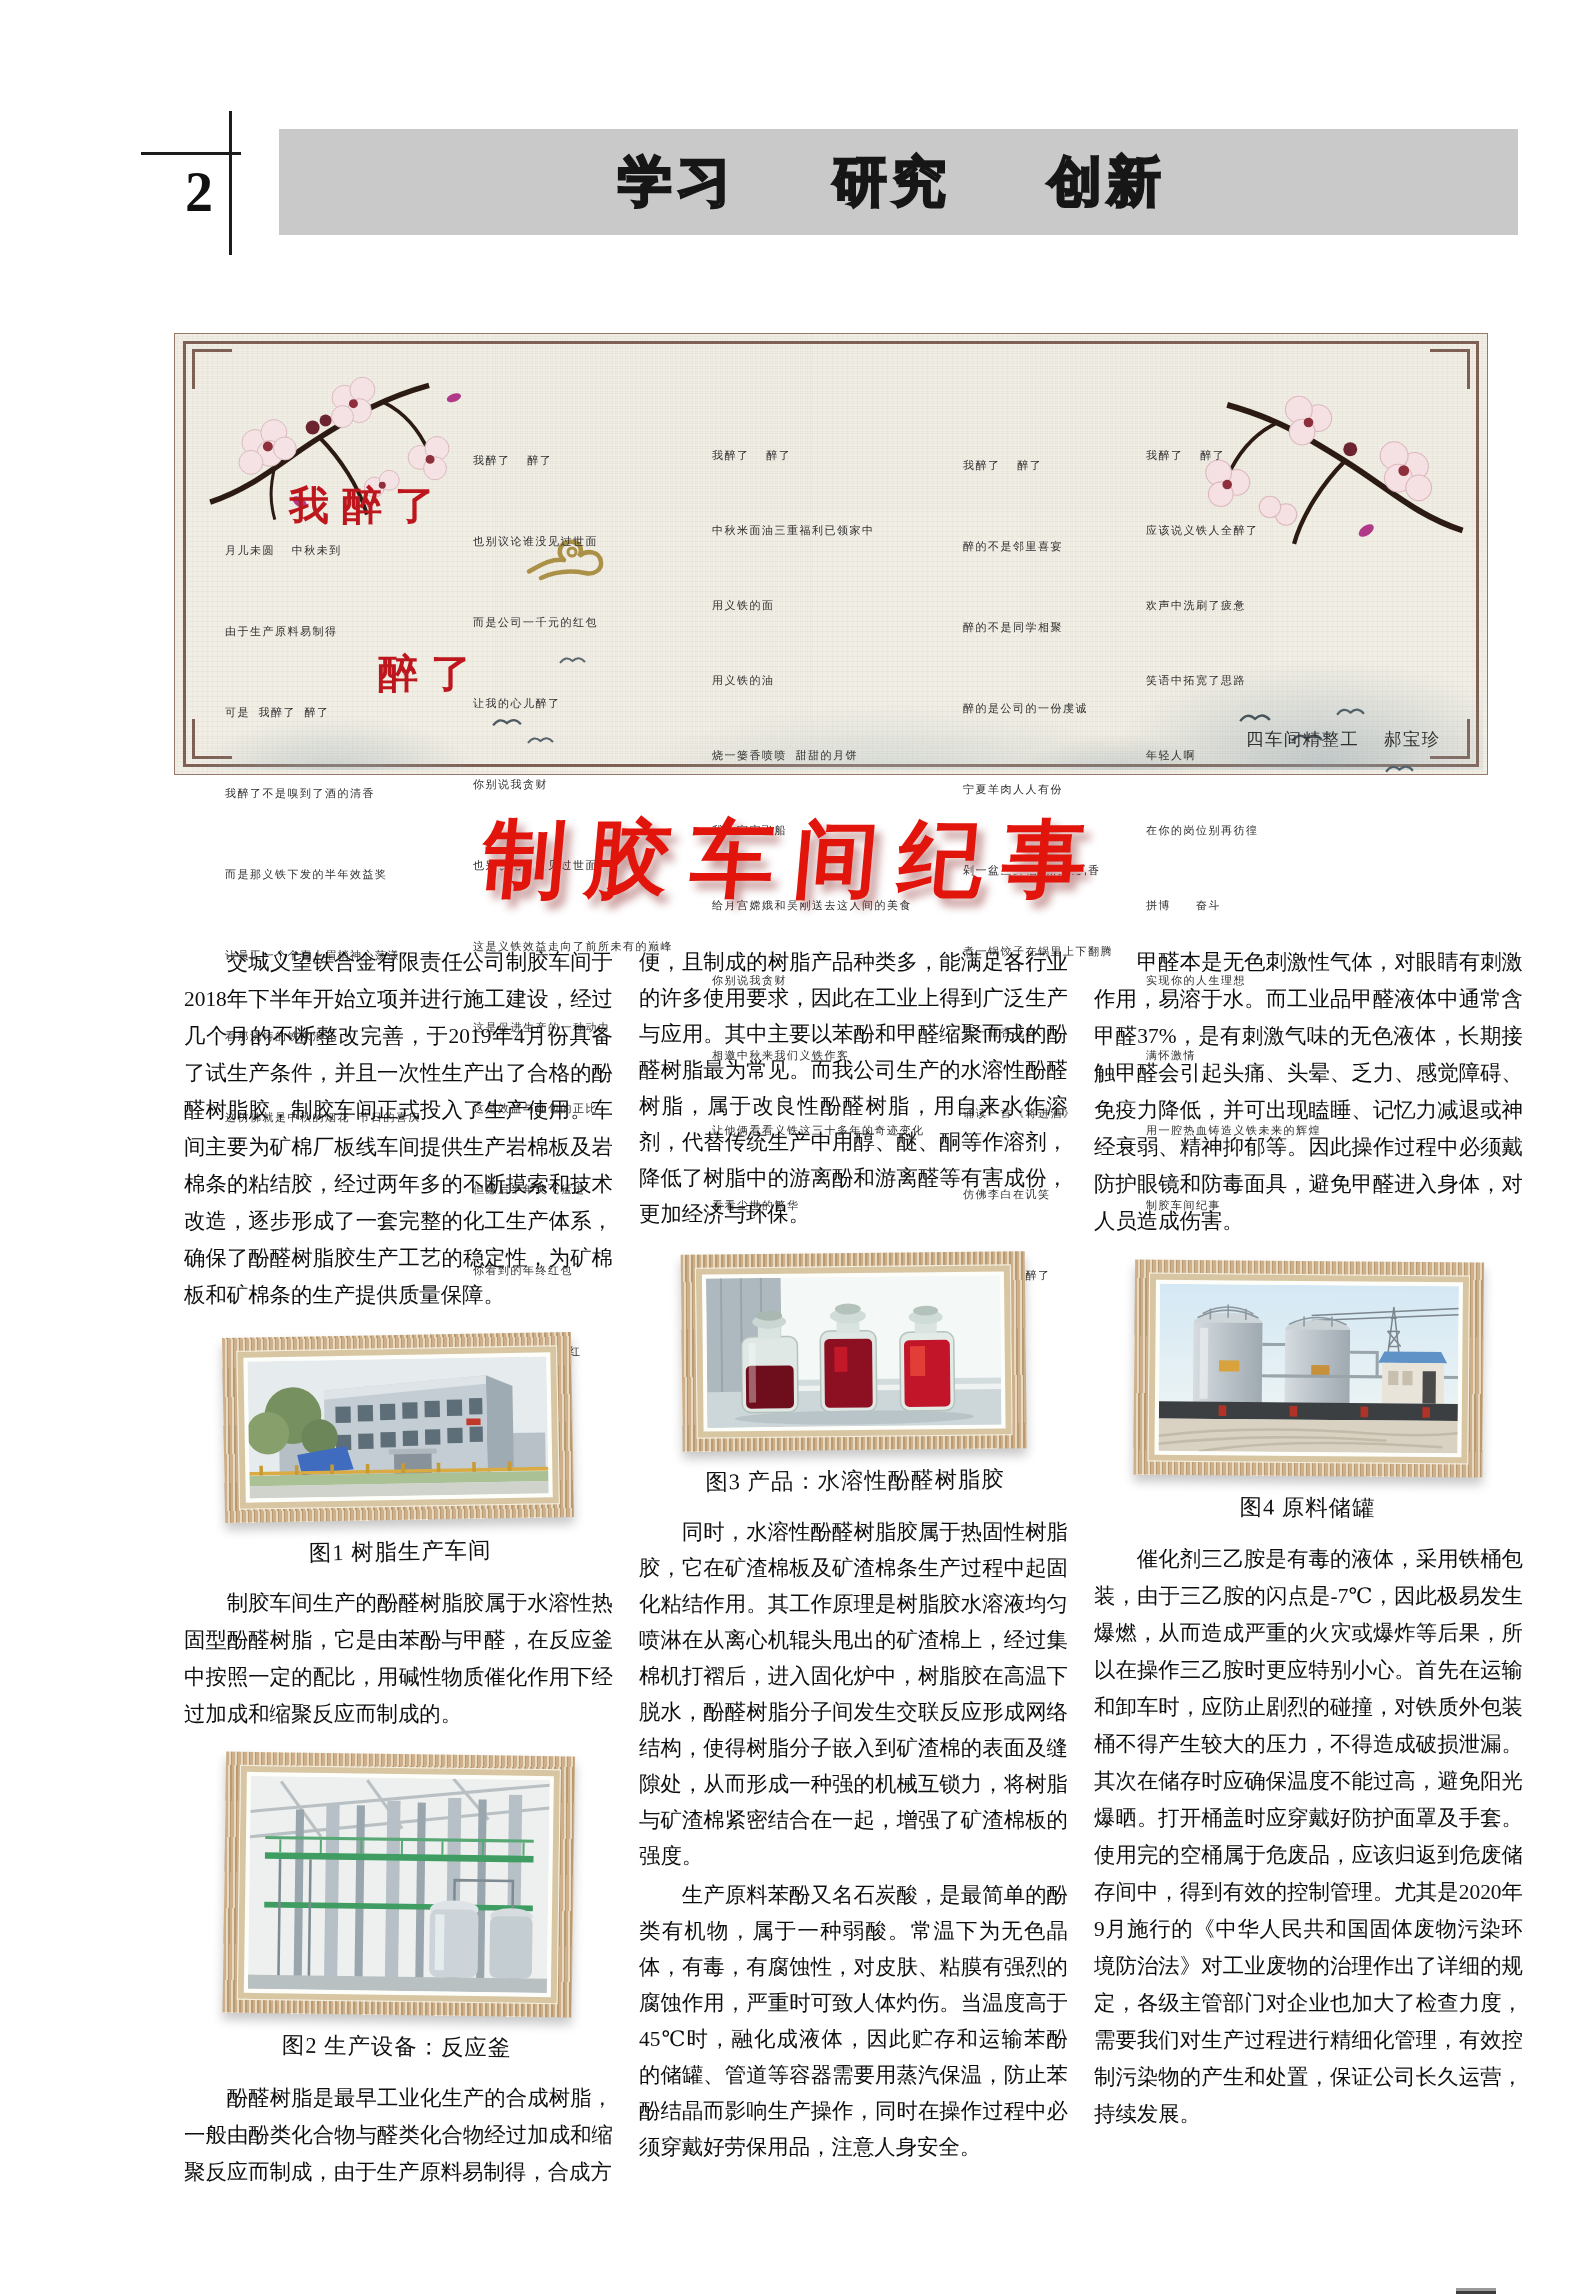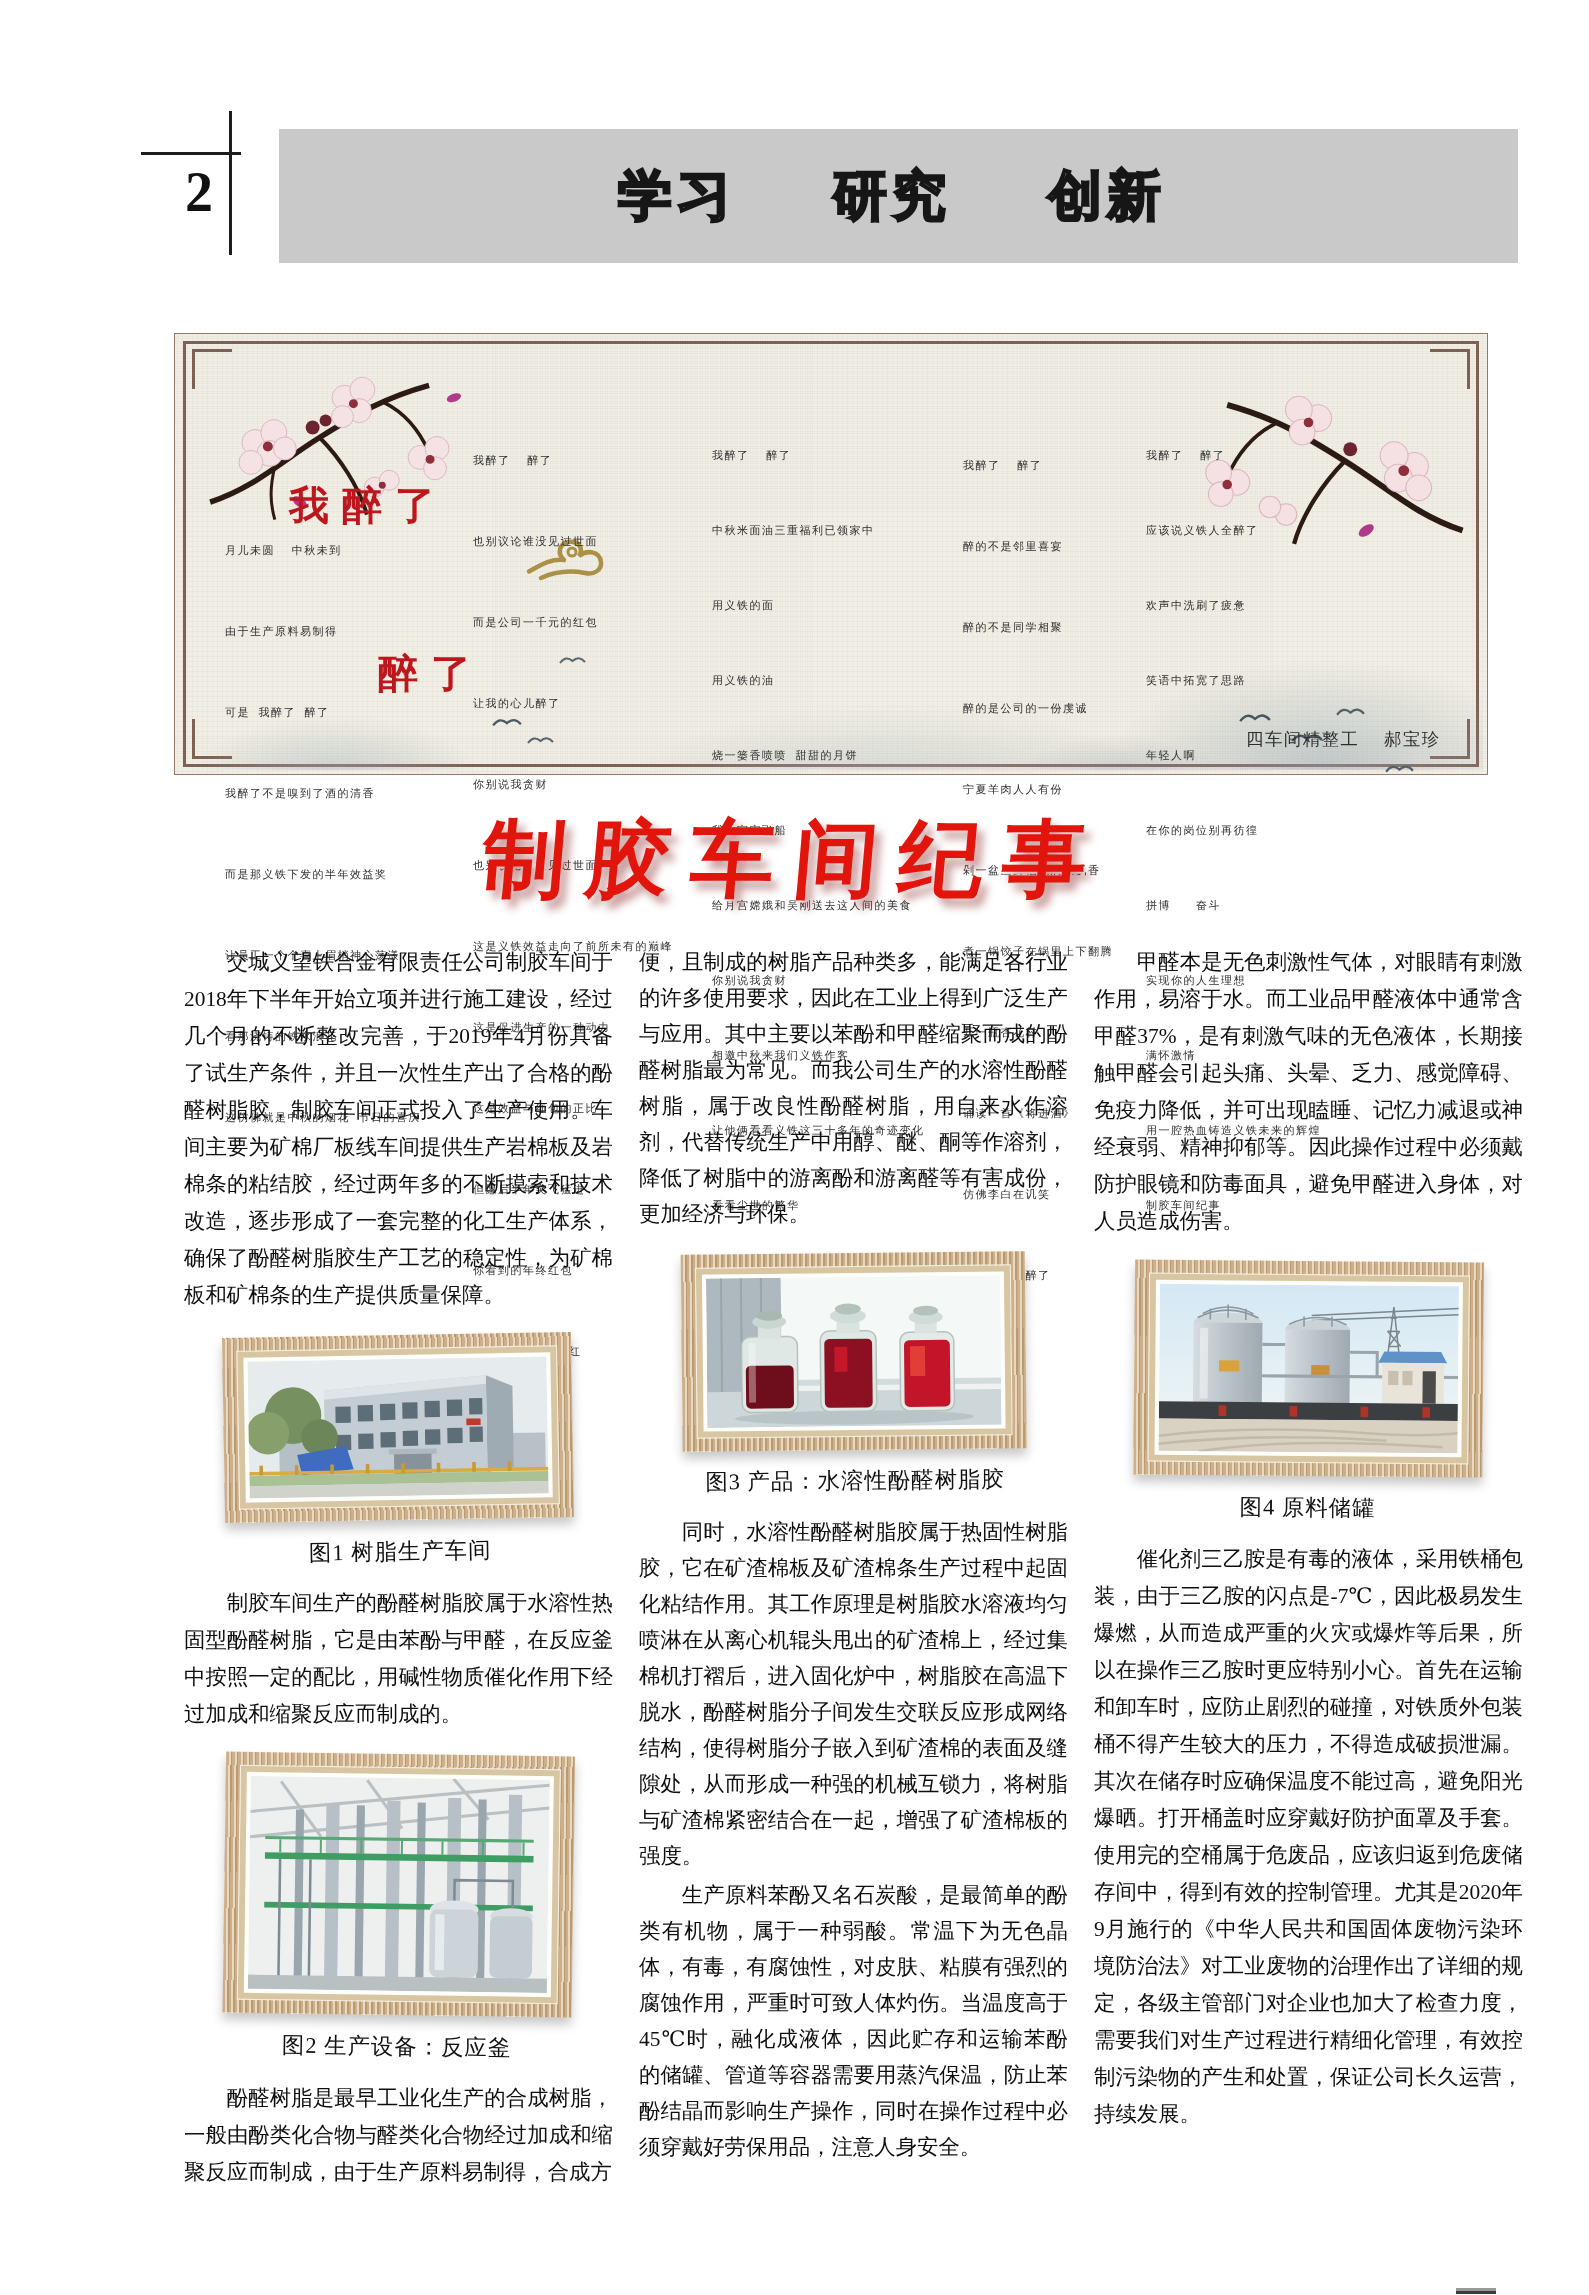--- a/index.html
+++ b/index.html
@@ -6,21 +6,21 @@
   .canvas{position:relative;width:1589px;height:2295px;background:#ffffff;overflow:hidden;
           font-family:"Liberation Serif","DejaVu Serif",serif;color:#111;}
 
   
   .vline{position:absolute;left:229px;top:111px;width:2.5px;height:144px;background:#1c1c1c;}
   .hline{position:absolute;left:141px;top:152px;width:100px;height:2.5px;background:#1c1c1c;}
   .pagenum{position:absolute;left:174px;top:160px;width:50px;font-size:56px;font-weight:bold;
            text-align:center;color:#111;}
 
   
-  .banner{position:absolute;left:279px;top:129px;width:1239px;height:134px;background:#c9c9c9;
+  .banner{position:absolute;left:279px;top:129px;width:1239px;height:106px;background:#c9c9c9;
           display:flex;align-items:center;}
   .banner-words{display:flex;gap:97px;padding-left:339px;}
   .banner-word{font-size:54px;font-weight:900;letter-spacing:5px;
                color:rgba(235,235,235,0.25);-webkit-text-stroke:2.5px #161616;
                font-family:"Liberation Serif","DejaVu Serif",serif;}
 
   
   .poembox{position:absolute;left:174px;top:333px;width:1314px;height:442px;
            background-color:#f1eee5;
            background-image:repeating-linear-gradient(0deg,rgba(120,110,90,0.05) 0 0.5px,transparent 0.5px 2.5px),

